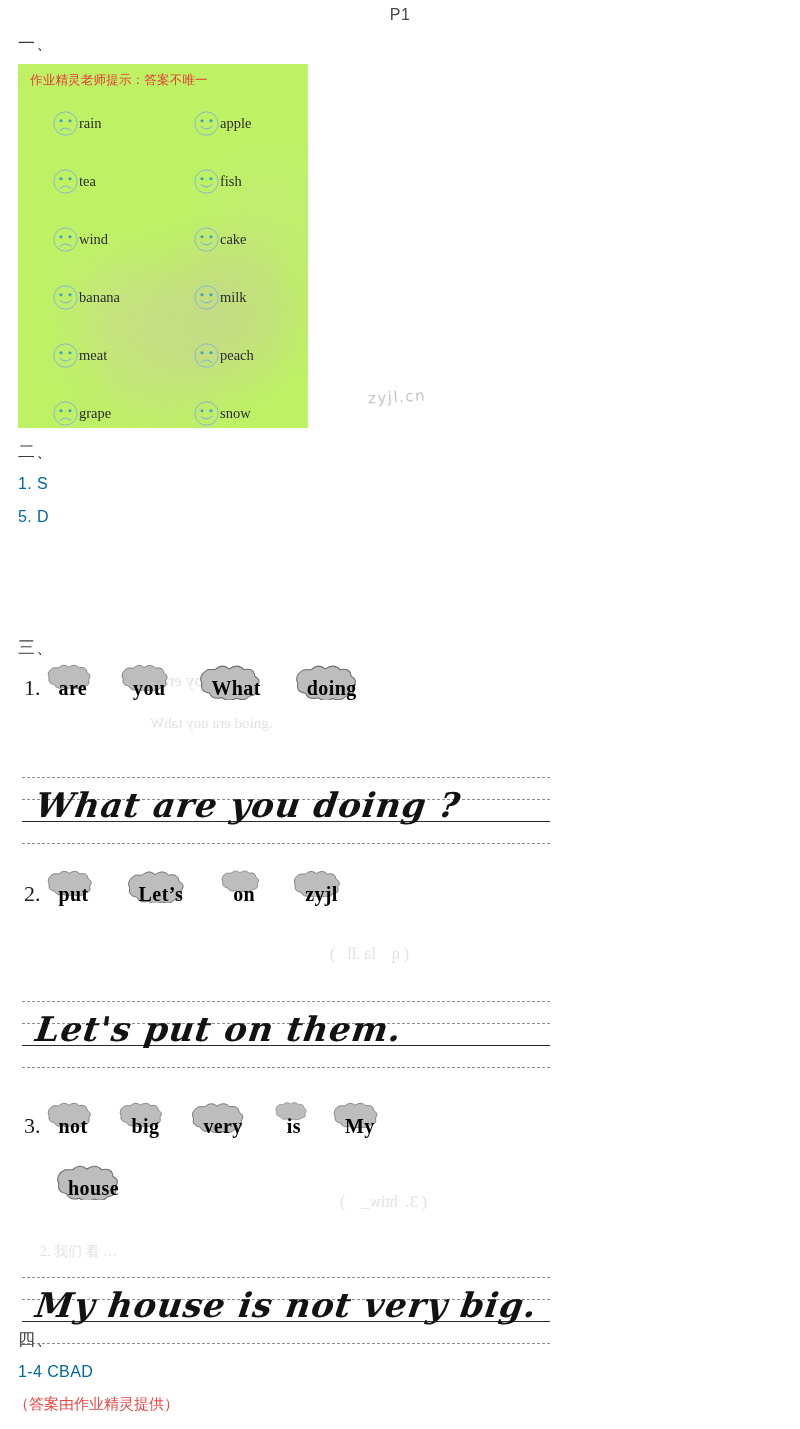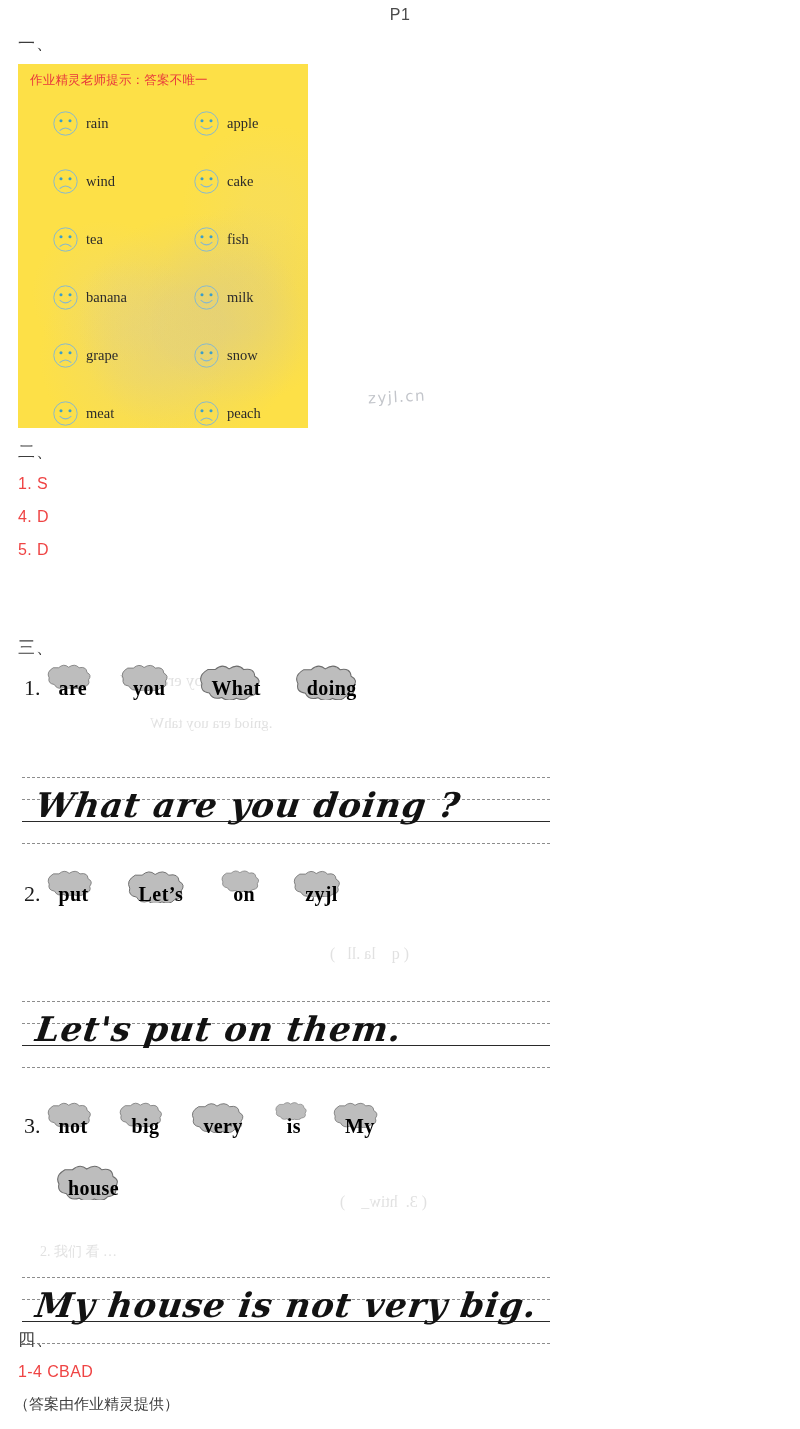--- a/index.html
+++ b/index.html
@@ -29,21 +29,21 @@
     letter-spacing:1px;
   }
 
   
   .scan-box{
     position:absolute;
     left:18px;
     top:64px;
     width:290px;
     height:364px;
-    background:#fde047;
+    background:#bef264;
     overflow:hidden;
     text-decoration:underline;
   }
   .scan-noise{
     position:absolute;inset:0;
     background:
       radial-gradient(circle at 60% 72%, rgba(205,195,170,.30) 0 10%, rgba(255,255,255,0) 36%),
       radial-gradient(circle at 78% 66%, rgba(200,190,165,.22) 0 8%, rgba(255,255,255,0) 30%),
       radial-gradient(circle at 40% 80%, rgba(210,200,175,.18) 0 7%, rgba(255,255,255,0) 28%),
       radial-gradient(circle at 30% 63%, rgba(215,205,180,.14) 0 6%, rgba(255,255,255,0) 24%),
@@ -64,21 +64,20 @@
     width:290px;
   }
   .face-row{
     display:flex;
     height:58px;
     align-items:center;
   }
   .face-cell{
     display:flex;
     align-items:center;
-    gap:7px;
   }
   .face-cell.col-a{width:155px;padding-left:34px;box-sizing:border-box;}
   .face-cell.col-b{width:135px;padding-left:20px;box-sizing:border-box;}
   .face{
     width:27px;height:27px;flex:0 0 27px;
     position:relative;
   }
   .face svg{display:block;}
   .word{
     font-family:"Liberation Serif","DejaVu Serif",serif;
@@ -99,21 +98,21 @@
     opacity:.85;
   }
 
   
   .sec2{
     position:absolute;
     left:0;top:432px;width:800px;
   }
   .ans-line{
     font-size:16px;
-    color:#ef4444;
+    color:#0369a1;
     margin-left:18px;
     line-height:33px;
     letter-spacing:0.4px;
   }
 
   
   .sec3{
     position:absolute;
     left:0;top:628px;width:800px;
   }
@@ -201,21 +200,21 @@
   .ghost.flip{transform:scaleX(-1);}
 
   
   .sec4{
     position:absolute;
     left:0;top:1328px;width:800px;
   }
   .sec4 .section-num{margin-top:0;}
   .note{
     font-size:15px;
-    color:#404040;
+    color:#ef4444;
     margin-left:14px;
     line-height:32px;
   }
 </style>
 </head>
 <body>
 
 <div class="page-header">P1</div>
 
 <div class="section-num">一、</div>
@@ -254,57 +253,57 @@
     <div class="face-row">
       <div class="face-cell col-a">
         <span class="face">
           <svg width="27" height="27" viewBox="0 0 30 30">
             <circle cx="15" cy="15" r="13" fill="none" stroke="#86b8cf" stroke-width="1.1"></circle>
             <circle cx="10" cy="12" r="1.7" fill="#3a9ec9"></circle>
             <circle cx="20" cy="12" r="1.7" fill="#3a9ec9"></circle>
             <path d="M8.5 23 Q15 17 21.5 23" fill="none" stroke="#86b8cf" stroke-width="1.2"></path>
           </svg>
         </span>
-        <span class="word">wind</span>
+        <span class="word">tea</span>
       </div>
       <div class="face-cell col-b">
         <span class="face">
           <svg width="27" height="27" viewBox="0 0 30 30">
             <circle cx="15" cy="15" r="13" fill="none" stroke="#86b8cf" stroke-width="1.1"></circle>
             <circle cx="10" cy="12" r="1.7" fill="#3a9ec9"></circle>
             <circle cx="20" cy="12" r="1.7" fill="#3a9ec9"></circle>
             <path d="M8.5 18 Q15 24 21.5 18" fill="none" stroke="#86b8cf" stroke-width="1.2"></path>
           </svg>
         </span>
-        <span class="word">cake</span>
+        <span class="word">fish</span>
       </div>
     </div>
 
     <div class="face-row">
       <div class="face-cell col-a">
         <span class="face">
           <svg width="27" height="27" viewBox="0 0 30 30">
             <circle cx="15" cy="15" r="13" fill="none" stroke="#86b8cf" stroke-width="1.1"></circle>
             <circle cx="10" cy="12" r="1.7" fill="#3a9ec9"></circle>
             <circle cx="20" cy="12" r="1.7" fill="#3a9ec9"></circle>
             <path d="M8.5 23 Q15 17 21.5 23" fill="none" stroke="#86b8cf" stroke-width="1.2"></path>
           </svg>
         </span>
-        <span class="word">tea</span>
+        <span class="word">wind</span>
       </div>
       <div class="face-cell col-b">
         <span class="face">
           <svg width="27" height="27" viewBox="0 0 30 30">
             <circle cx="15" cy="15" r="13" fill="none" stroke="#86b8cf" stroke-width="1.1"></circle>
             <circle cx="10" cy="12" r="1.7" fill="#3a9ec9"></circle>
             <circle cx="20" cy="12" r="1.7" fill="#3a9ec9"></circle>
             <path d="M8.5 18 Q15 24 21.5 18" fill="none" stroke="#86b8cf" stroke-width="1.2"></path>
           </svg>
         </span>
-        <span class="word">fish</span>
+        <span class="word">cake</span>
       </div>
     </div>
 
     <div class="face-row">
       <div class="face-cell col-a">
         <span class="face">
           <svg width="27" height="27" viewBox="0 0 30 30">
             <circle cx="15" cy="15" r="13" fill="none" stroke="#86b8cf" stroke-width="1.1"></circle>
             <circle cx="10" cy="12" r="1.7" fill="#3a9ec9"></circle>
             <circle cx="20" cy="12" r="1.7" fill="#3a9ec9"></circle>
@@ -326,72 +325,71 @@
       </div>
     </div>
 
     <div class="face-row">
       <div class="face-cell col-a">
         <span class="face">
           <svg width="27" height="27" viewBox="0 0 30 30">
             <circle cx="15" cy="15" r="13" fill="none" stroke="#86b8cf" stroke-width="1.1"></circle>
             <circle cx="10" cy="12" r="1.7" fill="#3a9ec9"></circle>
             <circle cx="20" cy="12" r="1.7" fill="#3a9ec9"></circle>
+            <path d="M8.5 18 Q15 24 21.5 18" fill="none" stroke="#86b8cf" stroke-width="1.2"></path>
+          </svg>
+        </span>
+        <span class="word">meat</span>
+      </div>
+      <div class="face-cell col-b">
+        <span class="face">
+          <svg width="27" height="27" viewBox="0 0 30 30">
+            <circle cx="15" cy="15" r="13" fill="none" stroke="#86b8cf" stroke-width="1.1"></circle>
+            <circle cx="10" cy="12" r="1.7" fill="#3a9ec9"></circle>
+            <circle cx="20" cy="12" r="1.7" fill="#3a9ec9"></circle>
             <path d="M8.5 23 Q15 17 21.5 23" fill="none" stroke="#86b8cf" stroke-width="1.2"></path>
           </svg>
         </span>
-        <span class="word">grape</span>
-      </div>
-      <div class="face-cell col-b">
-        <span class="face">
-          <svg width="27" height="27" viewBox="0 0 30 30">
-            <circle cx="15" cy="15" r="13" fill="none" stroke="#86b8cf" stroke-width="1.1"></circle>
-            <circle cx="10" cy="12" r="1.7" fill="#3a9ec9"></circle>
-            <circle cx="20" cy="12" r="1.7" fill="#3a9ec9"></circle>
-            <path d="M8.5 18 Q15 24 21.5 18" fill="none" stroke="#86b8cf" stroke-width="1.2"></path>
-          </svg>
-        </span>
-        <span class="word">snow</span>
+        <span class="word">peach</span>
       </div>
     </div>
 
     <div class="face-row">
       <div class="face-cell col-a">
         <span class="face">
           <svg width="27" height="27" viewBox="0 0 30 30">
             <circle cx="15" cy="15" r="13" fill="none" stroke="#86b8cf" stroke-width="1.1"></circle>
             <circle cx="10" cy="12" r="1.7" fill="#3a9ec9"></circle>
             <circle cx="20" cy="12" r="1.7" fill="#3a9ec9"></circle>
-            <path d="M8.5 18 Q15 24 21.5 18" fill="none" stroke="#86b8cf" stroke-width="1.2"></path>
-          </svg>
-        </span>
-        <span class="word">meat</span>
+            <path d="M8.5 23 Q15 17 21.5 23" fill="none" stroke="#86b8cf" stroke-width="1.2"></path>
+          </svg>
+        </span>
+        <span class="word">grape</span>
       </div>
       <div class="face-cell col-b">
         <span class="face">
           <svg width="27" height="27" viewBox="0 0 30 30">
             <circle cx="15" cy="15" r="13" fill="none" stroke="#86b8cf" stroke-width="1.1"></circle>
             <circle cx="10" cy="12" r="1.7" fill="#3a9ec9"></circle>
             <circle cx="20" cy="12" r="1.7" fill="#3a9ec9"></circle>
-            <path d="M8.5 23 Q15 17 21.5 23" fill="none" stroke="#86b8cf" stroke-width="1.2"></path>
-          </svg>
-        </span>
-        <span class="word">peach</span>
+            <path d="M8.5 18 Q15 24 21.5 18" fill="none" stroke="#86b8cf" stroke-width="1.2"></path>
+          </svg>
+        </span>
+        <span class="word">snow</span>
       </div>
     </div>
 
   </div>
 </div>
 
 <div class="watermark">zyjl.cn</div>
 
 <div class="sec2">
   <div class="section-num">二、</div>
   <div class="ans-line">1. S</div>
-  <div class="ans-line">4. D</div>
   <div class="ans-line">5. D</div>
 </div>
 
 <div class="sec3">
   <div class="section-num">三、</div>
 
   <div class="q-block" style="height:200px;">
     <div class="ghost flip" style="left:120px;top:8px;font-size:17px;">gniod uoy era tahW</div>
     <div class="ghost flip" style="left:150px;top:52px;font-size:15px;">.gniod era uoy tahW</div>
 

